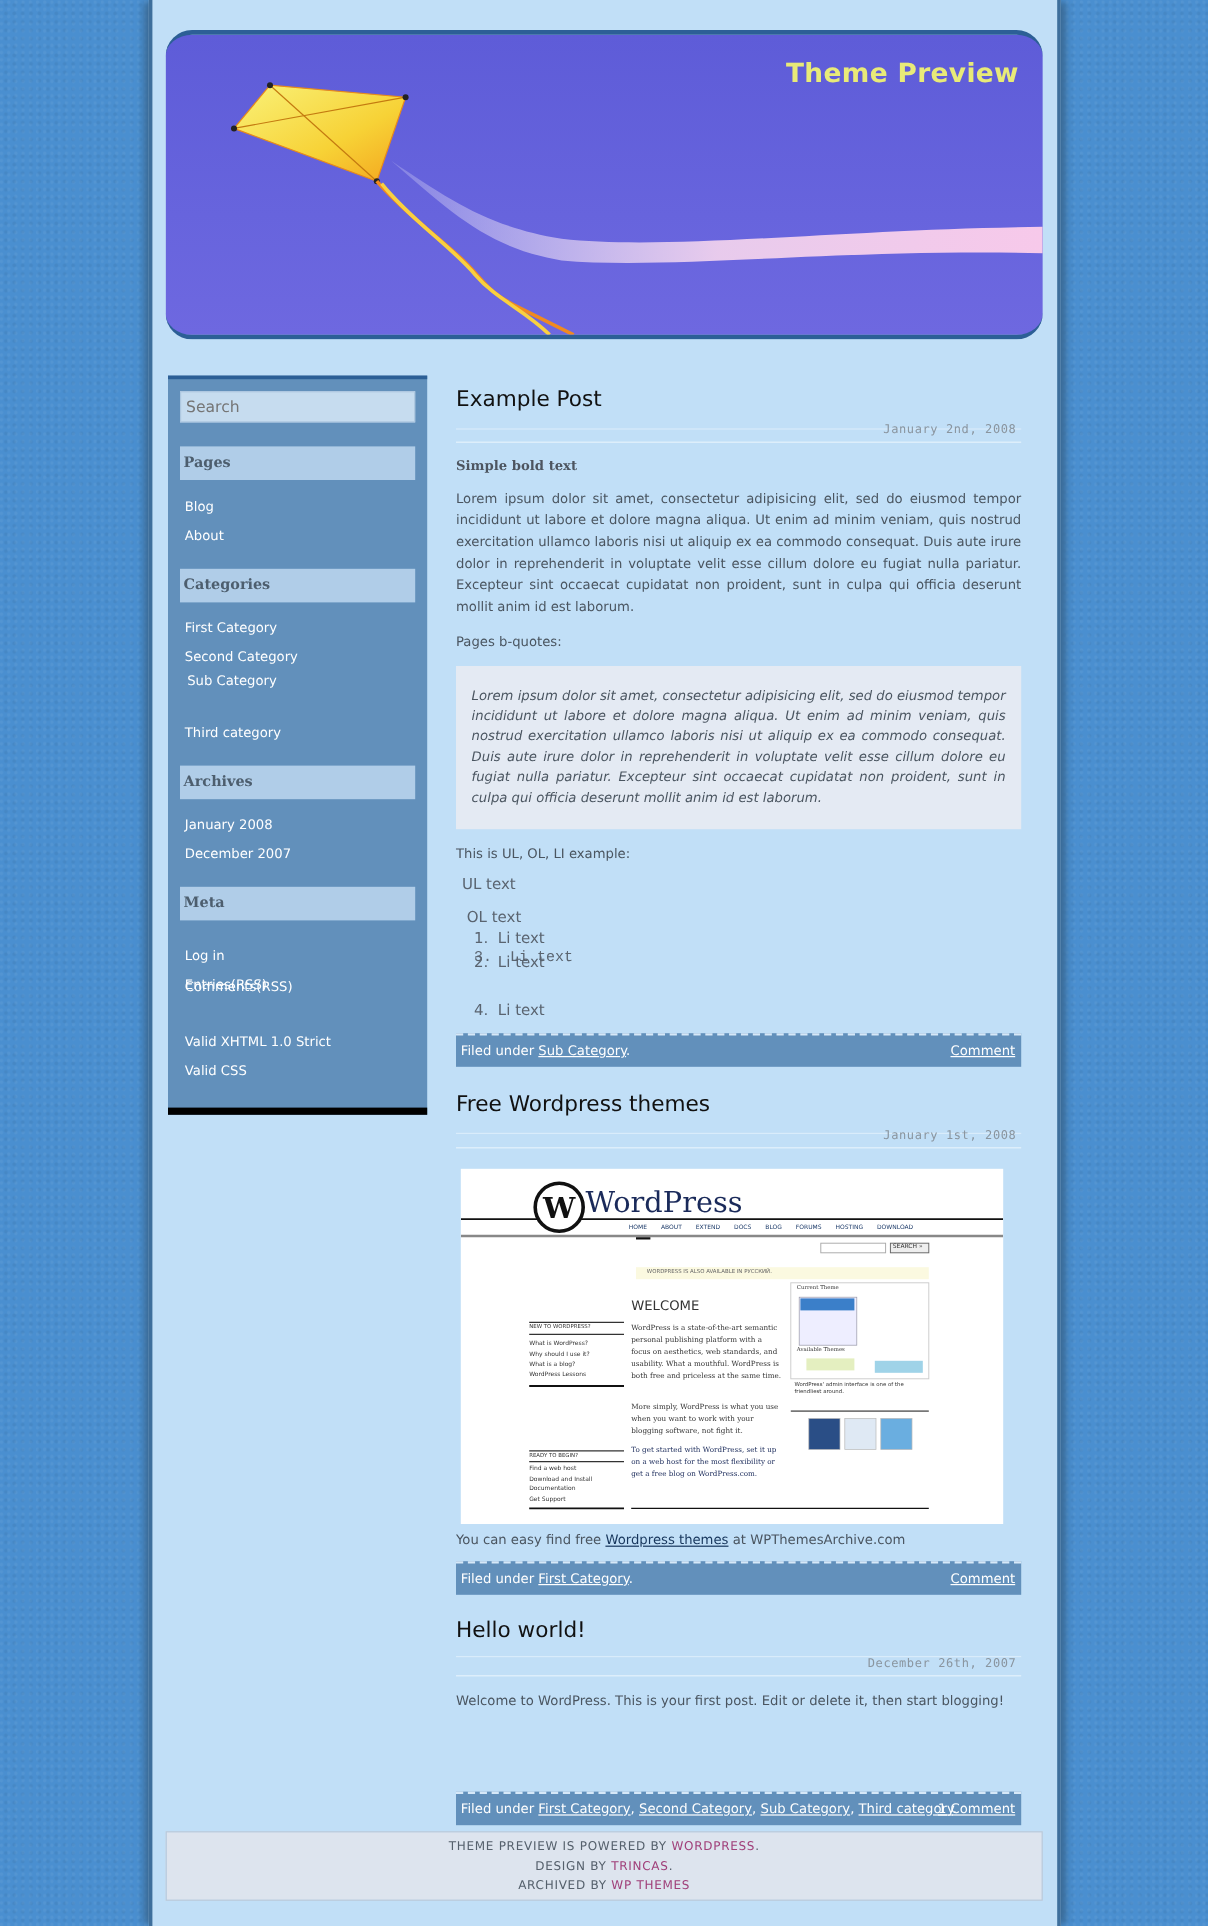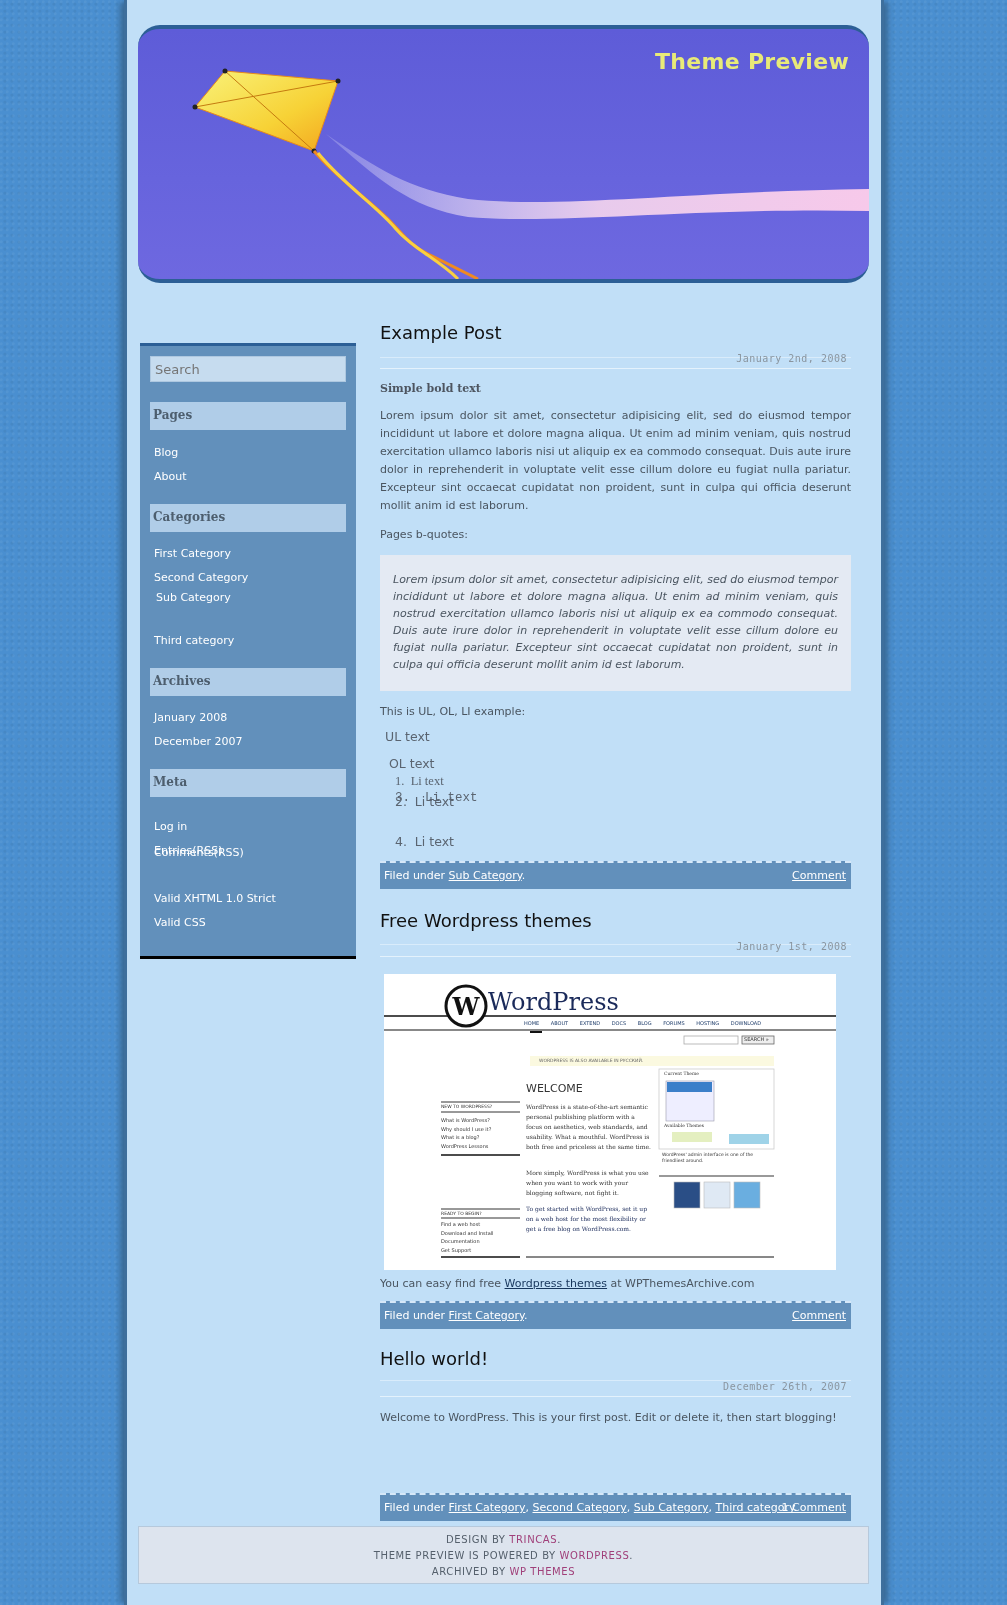--- a/index.html
+++ b/index.html
@@ -29,21 +29,21 @@
   .header-title {
     position: absolute; right: 20px; top: 20px;
     font-family: "DejaVu Sans", sans-serif; font-weight: bold;
     font-size: 22px; color: #e8ea78; letter-spacing: 0.3px;
   }
   .kite-svg { position: absolute; left: 0; top: 0; }
 
   .sidebar {
     position: absolute; left: 13px; top: 313px; width: 216px; height: 616px;
     background: #6290bb;
-    border-top: 3px solid #2c5f96; border-bottom: 3px solid #000000; margin-top: 30px;
+    border-top: 3px solid #2c5f96; border-bottom: 6px solid #000000;
   }
   .search-input {
     position: absolute; left: 10px; top: 10px; width: 196px; height: 26px;
     background: #c6dcef; border: 1px solid #aec8e0;
     font-family: "DejaVu Sans", sans-serif; font-size: 13px; color: #60707f;
     padding: 3px 4px;
   }
   .widget-title {
     position: absolute; left: 10px; width: 196px; height: 28px;
     background: #b0cde8;
@@ -173,21 +173,21 @@
     <div class="hr" style="top:44px;"></div>
     <div class="post-date" style="top:40px;">January 2nd, 2008</div>
     <div class="hr" style="top:55px; background:#e4f2fc;"></div>
     <div class="bold-text" style="top:69px;">Simple bold text</div>
     <div class="para" style="top:94px;">Lorem ipsum dolor sit amet, consectetur adipisicing elit, sed do eiusmod tempor incididunt ut labore et dolore magna aliqua. Ut enim ad minim veniam, quis nostrud exercitation ullamco laboris nisi ut aliquip ex ea commodo consequat. Duis aute irure dolor in reprehenderit in voluptate velit esse cillum dolore eu fugiat nulla pariatur. Excepteur sint occaecat cupidatat non proident, sunt in culpa qui officia deserunt mollit anim id est laborum.</div>
     <div class="para" style="top:213px;">Pages b-quotes:</div>
     <div class="blockquote" style="top:242px;">Lorem ipsum dolor sit amet, consectetur adipisicing elit, sed do eiusmod tempor incididunt ut labore et dolore magna aliqua. Ut enim ad minim veniam, quis nostrud exercitation ullamco laboris nisi ut aliquip ex ea commodo consequat. Duis aute irure dolor in reprehenderit in voluptate velit esse cillum dolore eu fugiat nulla pariatur. Excepteur sint occaecat cupidatat non proident, sunt in culpa qui officia deserunt mollit anim id est laborum.</div>
     <div class="para" style="top:390px;">This is UL, OL, LI example:</div>
     <div class="list-line" style="top:416px; left:5px;">UL text</div>
     <div class="list-line" style="top:443px; left:9px;">OL text</div>
-    <div class="list-line" style="top:461px; left:15px; white-space:pre;font-family:Liberation Serif, serif;">1.  Li text</div>
+    <div class="list-line" style="top:461px; left:15px; white-space:pre;">1.  Li text</div>
     <div class="list-line" style="top:481px; left:15px; white-space:pre;">2.  Li text</div>
     <div class="list-line" style="top:478px; left:15px; white-space:pre;font-family:Liberation Mono, monospace;">3.  Li text</div>
     <div class="list-line" style="top:521px; left:15px; white-space:pre;">4.  Li text</div>
 
     <div class="post-footer" style="top:548px;">
       <span>Filed under</span>
       <a href="#">Sub Category</a><span>.</span>
       <a href="#" class="right">Comment</a>
     </div>
 
@@ -277,22 +277,22 @@
 
     <div class="post-footer" style="top:1180px;">
       <span>Filed under</span>
       <a href="#">First Category</a><span>, </span><a href="#">Second Category</a><span>, </span><a href="#">Sub Category</a><span>, </span><a href="#">Third category</a><span>.</span>
       <a href="#" class="right">1 Comment</a>
     </div>
   </div>
 
   <div class="site-footer">
     <div>
+      <span>THEME PREVIEW IS POWERED BY </span><a class="accent">WORDPRESS</a><span>.</span>
+    </div>
+    <div>
       <span>DESIGN BY </span><a class="accent">TRINCAS</a><span>.</span>
-    </div>
-    <div>
-      <span>THEME PREVIEW IS POWERED BY </span><a class="accent">WORDPRESS</a><span>.</span>
     </div>
     <div>
       <span>ARCHIVED BY </span><a class="accent">WP THEMES</a>
     </div>
   </div>
 </div>
 
 </body></html>

